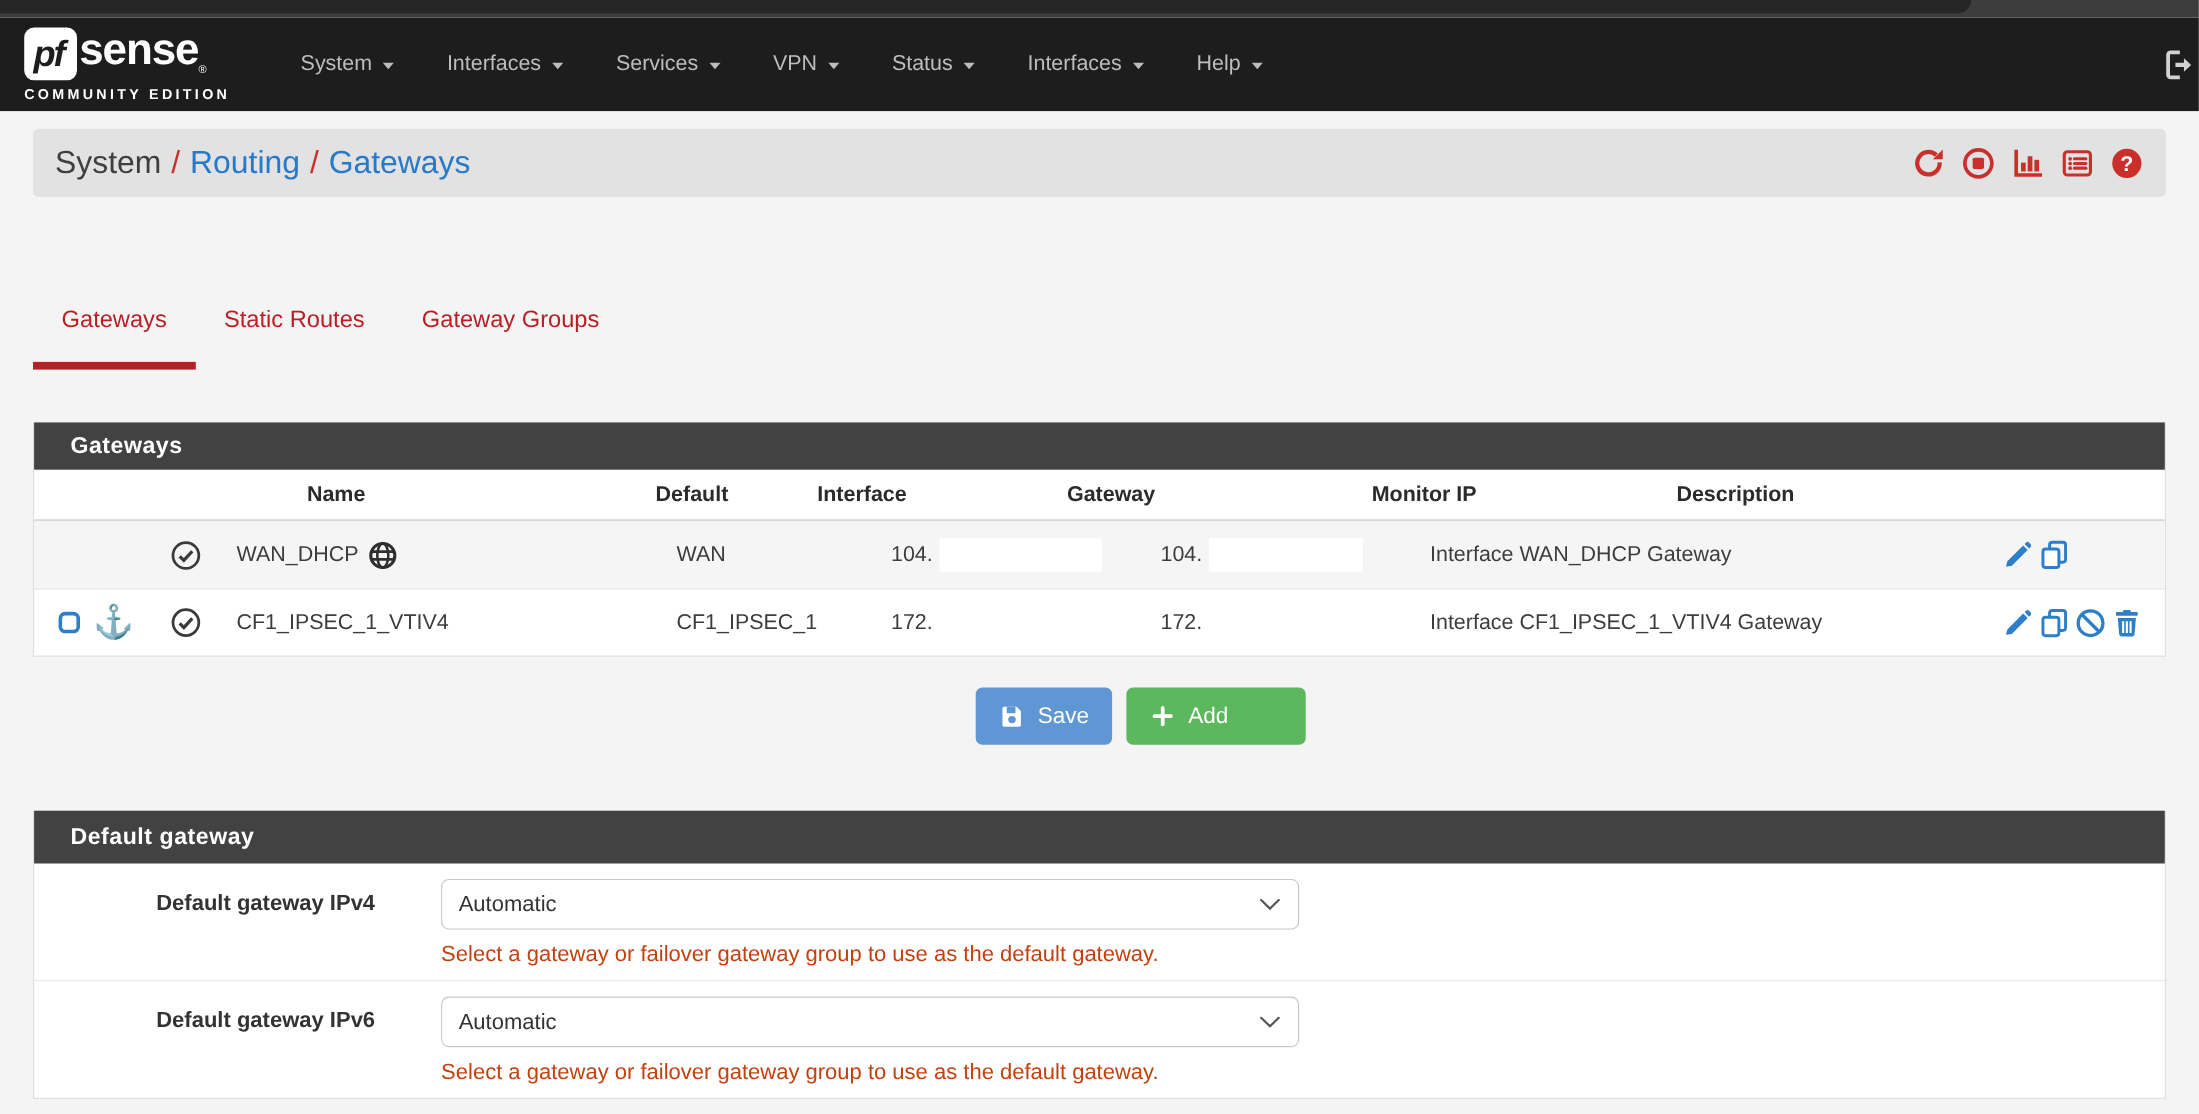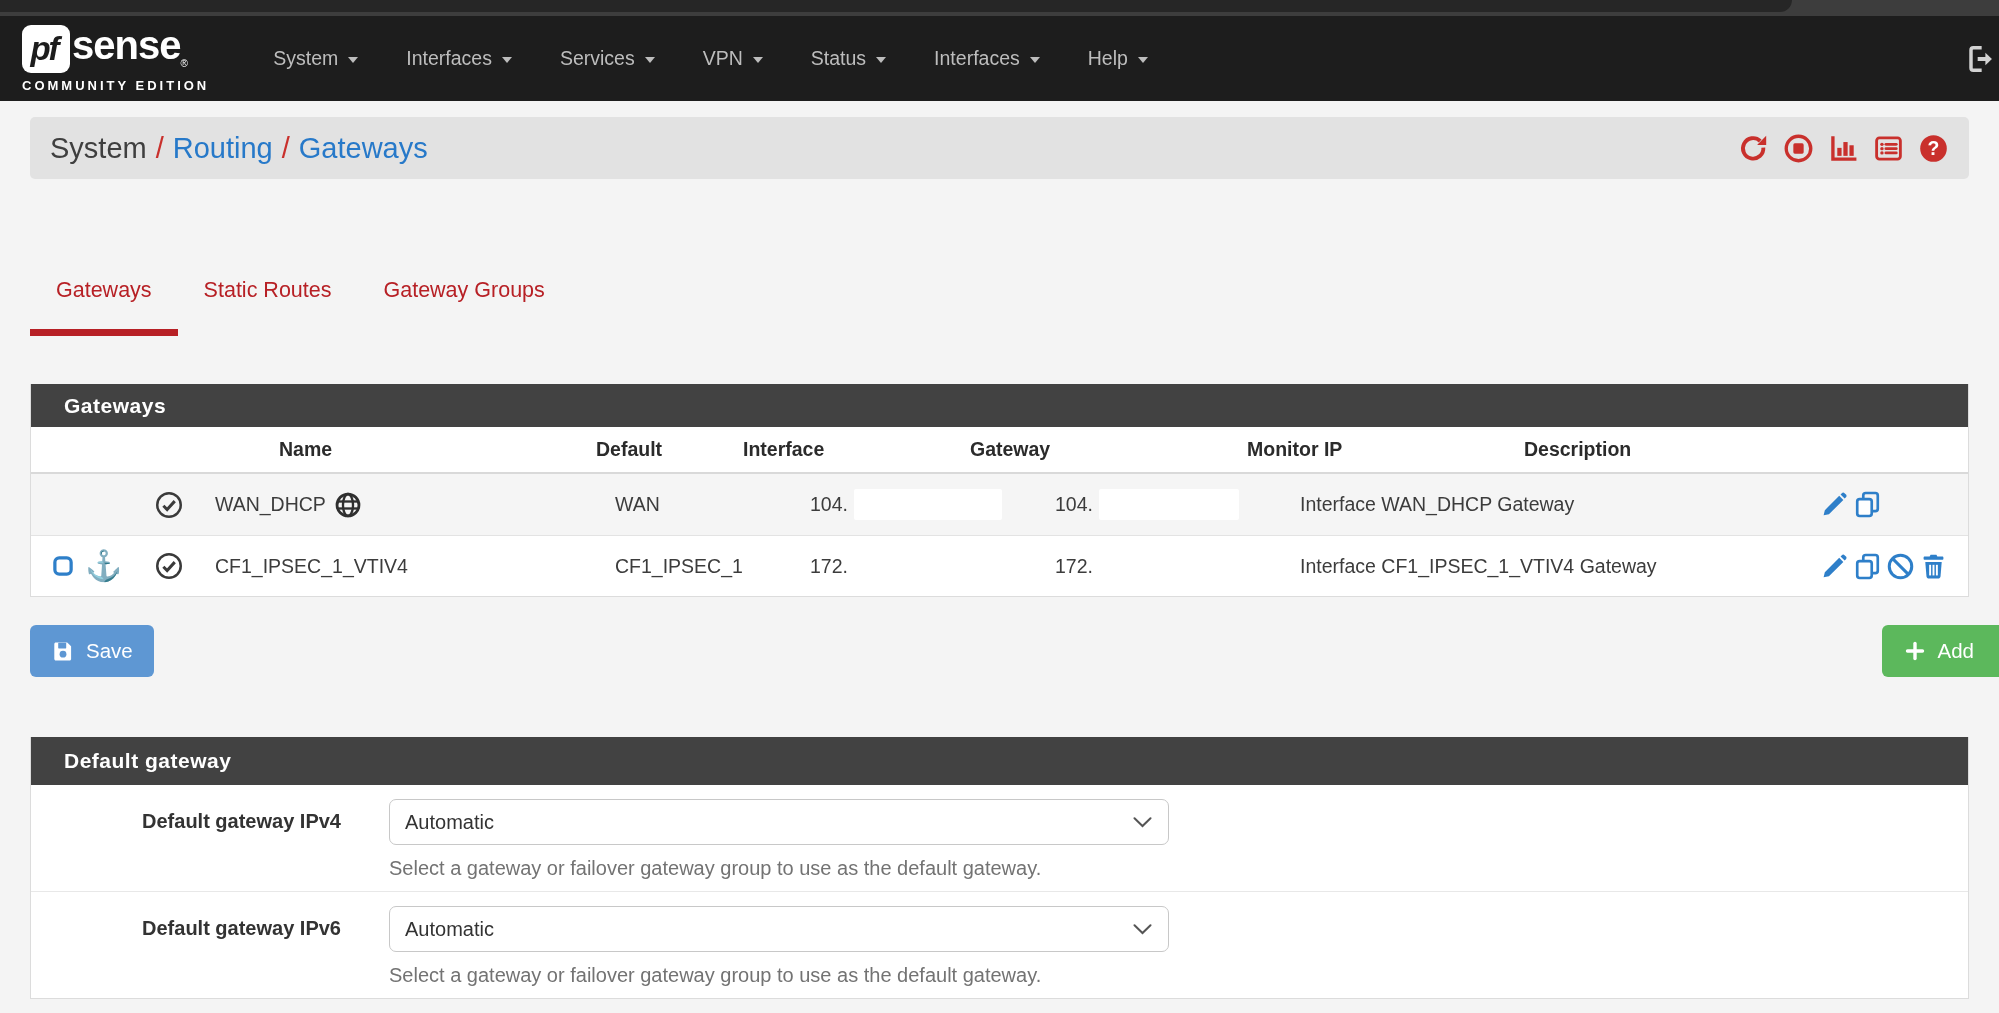--- a/index.html
+++ b/index.html
@@ -70,40 +70,40 @@
   .redact { display:inline-block; width:148px; height:31px; background:#fff; border-radius:2px; margin-left:6px; }
   .rowicons { gap:9px; }
   .rowicons .ricon { width:26px; height:26px; color:#2e7fc9; display:flex; }
   .rowicons .ricon svg { width:100%; height:100%; }
   .anchor-glyph { font-size:30px; color:#2e7fc9; line-height:1; cursor:pointer; }
   .acticons { gap:4px; }
   .acticons .aicon { width:29px; height:29px; color:#2e7fc9; cursor:pointer; display:flex; }
   .acticons .aicon svg { width:100%; height:100%; }
 
   
-  .btnbar { margin-top:28px; display:flex; justify-content:space-between; gap:13px; }
+  .btnbar { margin-top:28px; display:flex; justify-content:center; gap:13px; }
   .btn { height:52px; border:none; border-radius:6px; color:#fff; font-size:20.5px;
     font-family:"Liberation Sans", sans-serif; display:flex; align-items:center; gap:11px;
     padding:0 21px; cursor:pointer; }
   .btn svg { width:24px; height:24px; }
   .btn-save { background:#5e97d3; }
   .btn-add { background:#5cb85c; margin-right:-75px; padding-right:70px; }
 
   
   .dgpanel { margin-top:60px; }
   .dgpanel .panel-header { height:48px;margin-top:12px; }
   .formrow { display:flex; padding:14px 0 11px; }
   .formrow + .formrow { border-top:1px solid #e8e8e8; }
   .flabel { width:310px; text-align:right; font-weight:bold; font-size:20px; color:#333; padding-top:11px; }
-  .fctrl { margin-left:48px; }
+  .fctrl { margin-left:60px; }
   .selectbox { width:780px; height:46px; background:#fff; border:1px solid #c8c8c8; border-radius:7px;
     display:flex; align-items:center; justify-content:space-between; padding:0 16px 0 15px;
     font-size:20px; color:#333; cursor:pointer; }
   .selectbox svg { width:19px; height:11px; }
-  .fhelp { margin-top:12px; font-size:20px; color:#737373; }
+  .fhelp { margin-top:12px; font-size:20px; color:#c2410c; }
 </style>
 </head>
 <body>
 
 <svg width="0" height="0" style="position:absolute">
   <defs>
     <g id="i-pencil">
         <path d="M3 20.8l1-4.1L15.9 4.8l3.4 3.4L7.4 20.1 3 20.8zM17 3.7l1.1-1.1c.6-.6 1.6-.6 2.2 0l1.2 1.2c.6.6.6 1.6 0 2.2L20.4 7.1 17 3.7z" fill="currentColor"></path>
       </g>
     <g id="i-copy">

